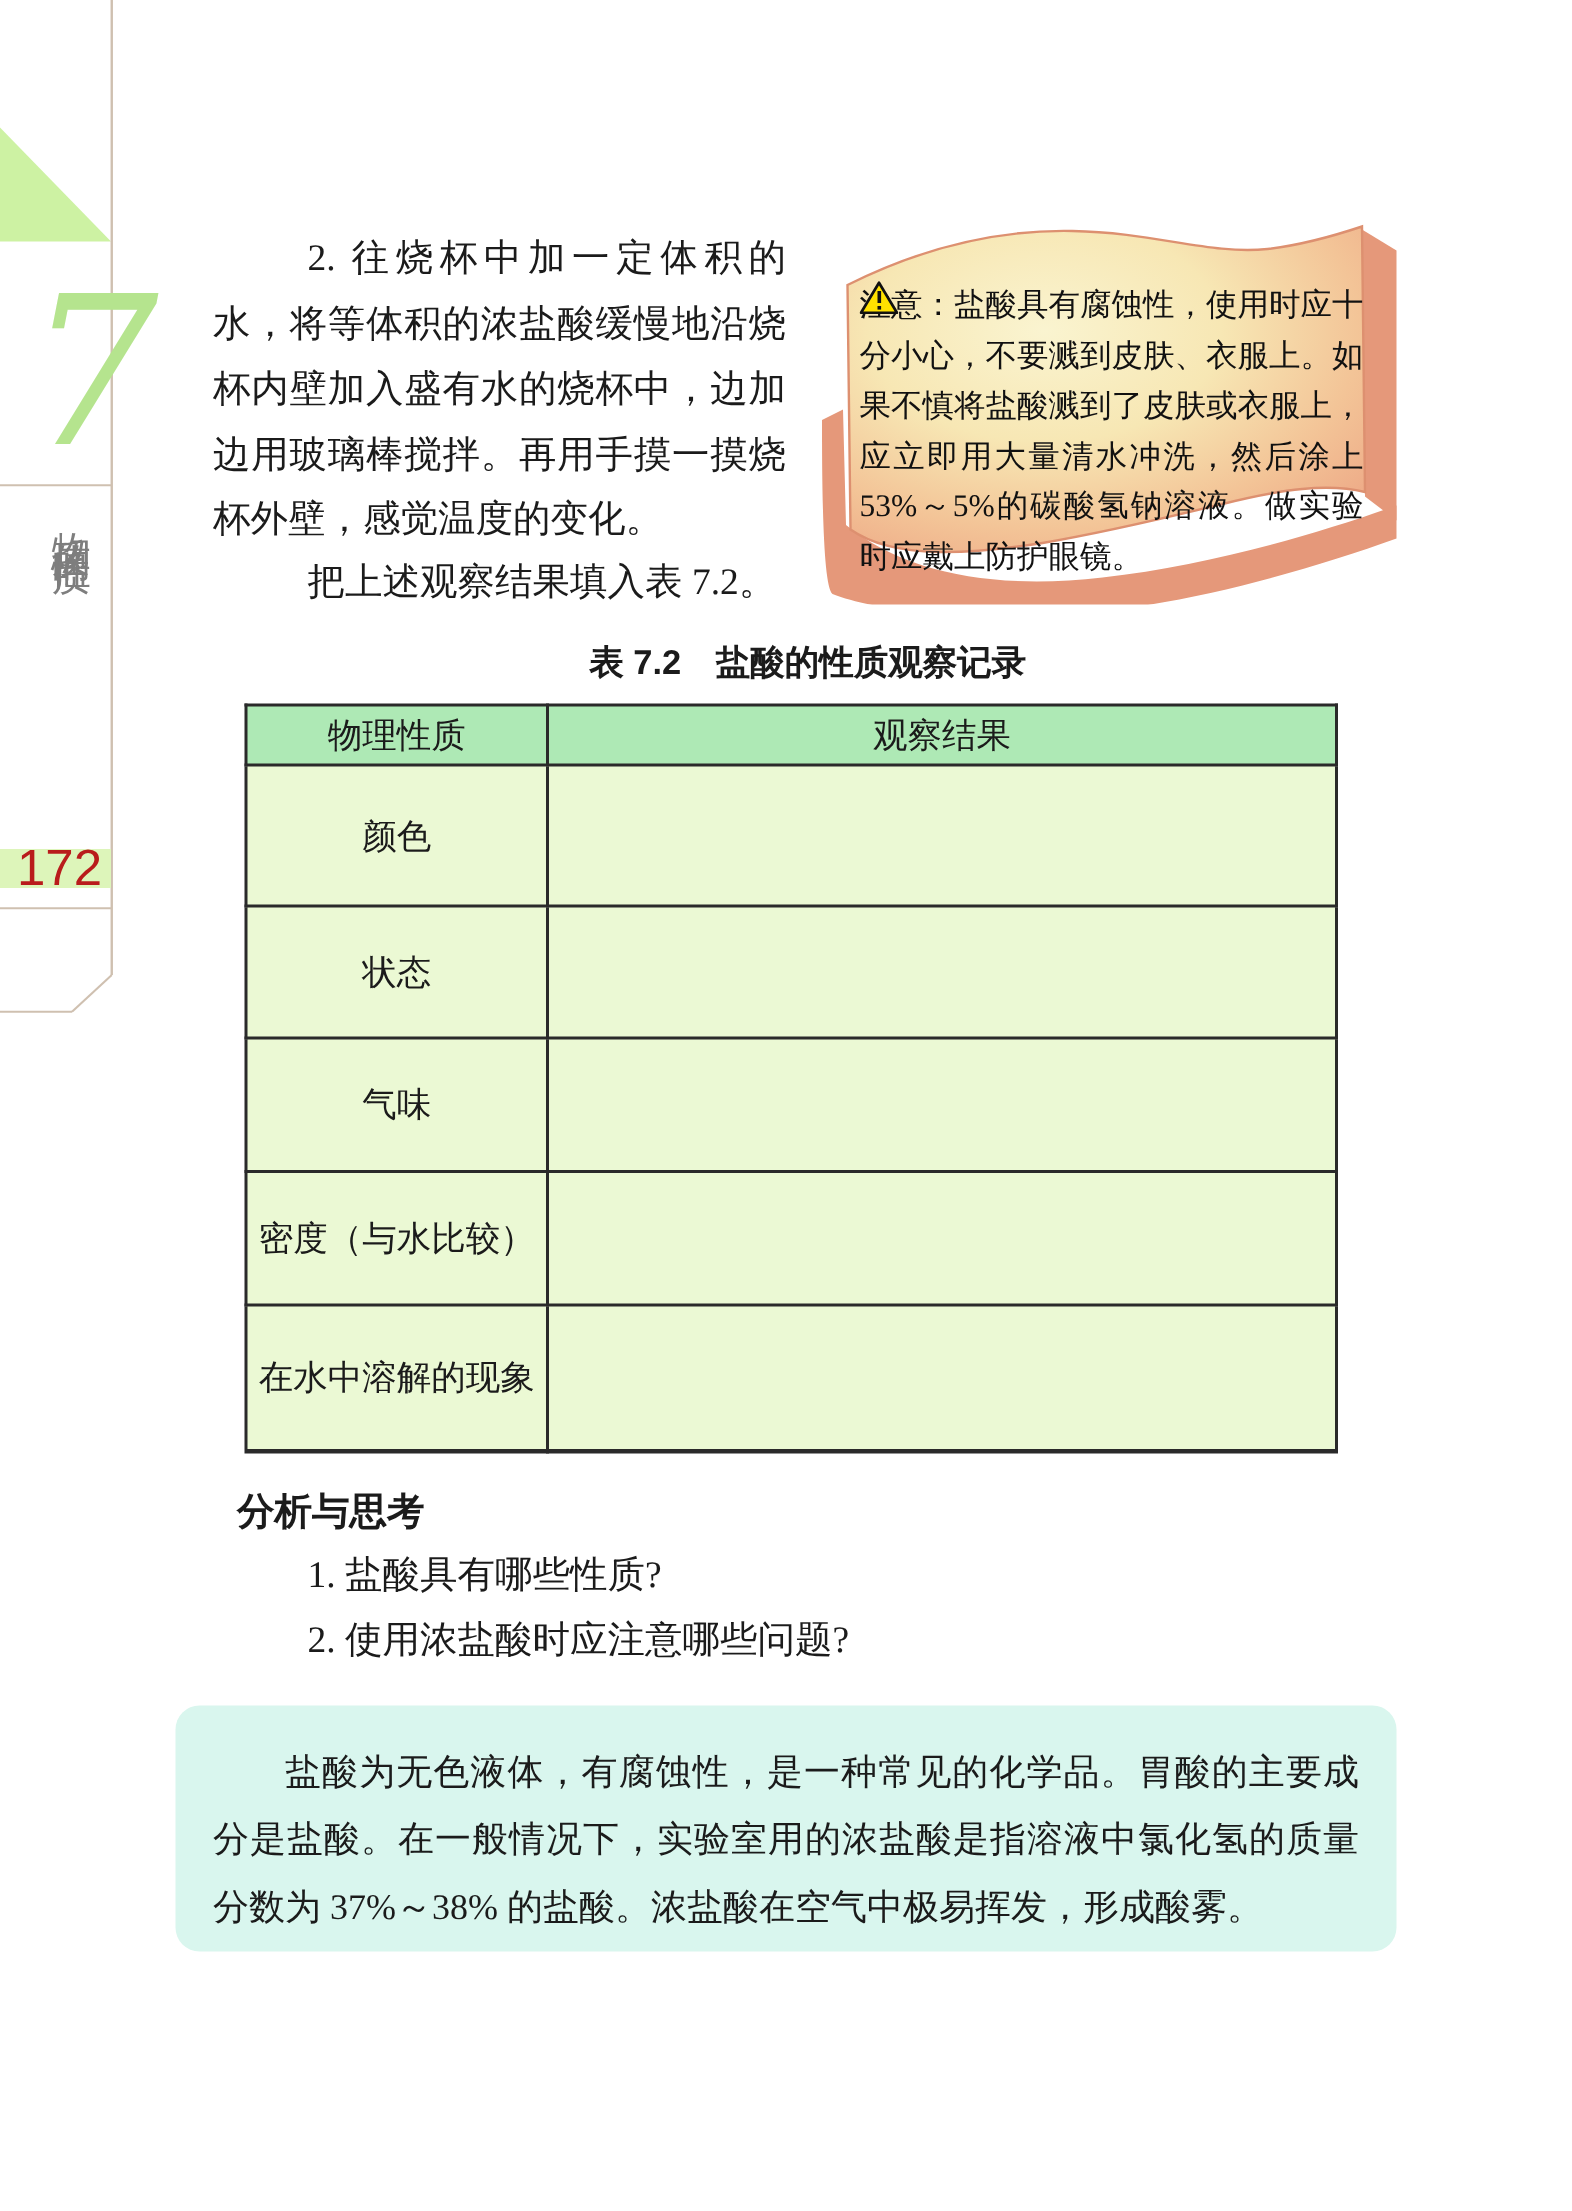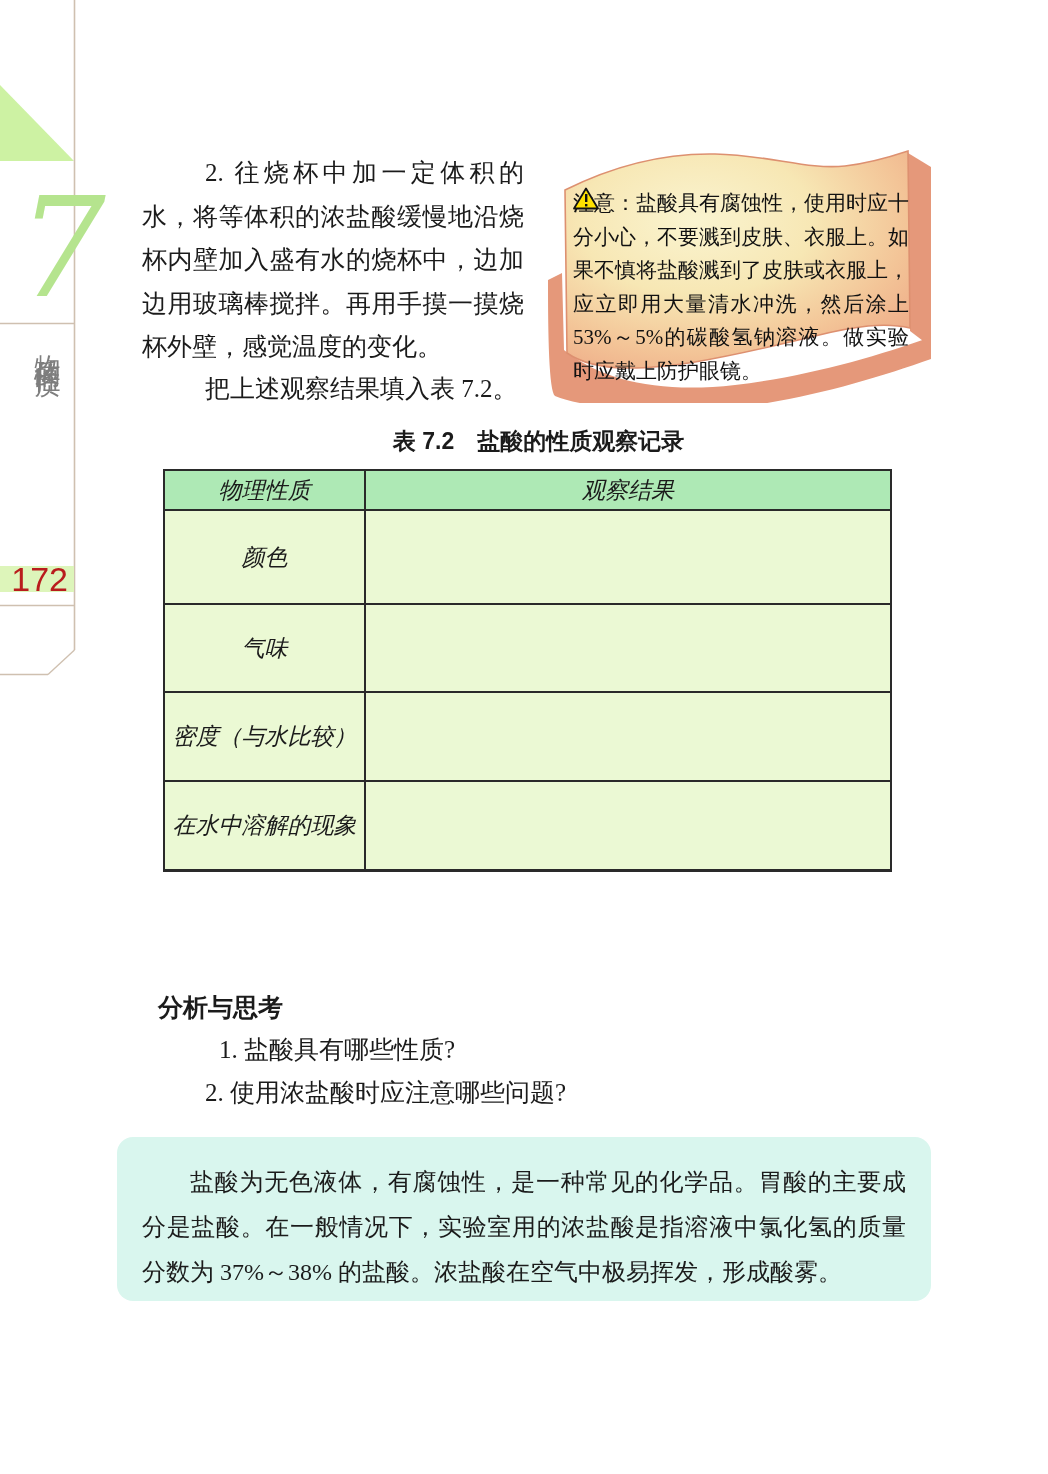--- a/index.html
+++ b/index.html
@@ -73,40 +73,39 @@
     font-weight:bold;font-size:23px;
   }
   table.obs{
     position:absolute;left:163px;top:469px;width:727px;
     border-collapse:collapse;table-layout:fixed;
   }
   table.obs th,table.obs td{
     border:2px solid var(--table-border);
     font-size:23px;font-weight:normal;text-align:center;vertical-align:middle;
     padding:0 2px;
-    font-style:italic;
   }
   table.obs{border-bottom:3px solid var(--table-border);}
   table.obs thead th{background:var(--table-header-bg);height:40px;}
   table.obs tbody td{background:var(--table-row-bg);}
   table.obs tbody tr:nth-child(1) td{height:94px;}
   table.obs tbody tr:nth-child(2) td{height:88px;}
   table.obs tbody tr:nth-child(3) td{height:89px;}
   table.obs tbody tr:nth-child(4) td{height:89px;}
   table.obs tbody tr:nth-child(5) td{height:97px;}
   .col-prop{width:201px;}
   .col-result{width:526px;}
 
   
   .analysis-heading{
     position:absolute;left:158px;top:991px;
     font-family:Liberation Mono, monospace;
     font-weight:bold;font-size:25px;
   }
-  .question-1{position:absolute;left:219px;top:1033px;font-size:25px;}
+  .question-1{position:absolute;left:205px;top:1033px;font-size:25px;}
   .question-2{position:absolute;left:205px;top:1076px;font-size:25px;}
 
   
   .summary-box{
     position:absolute;left:117px;top:1137px;width:814px;height:164px;
     background:var(--summary-bg);border-radius:16px;
   }
   .summary-text{
     padding:23px 25px 0 25px;
     font-size:24px;line-height:45px;text-align:justify;text-justify:inter-character;
@@ -189,20 +188,24 @@
         <th>物理性质</th>
         <th>观察结果</th>
       </tr>
     </thead>
     <tbody>
       <tr>
         <td>颜色</td>
         <td></td>
       </tr>
       <tr>
+        <td>状态</td>
+        <td></td>
+      </tr>
+      <tr>
         <td>气味</td>
         <td></td>
       </tr>
       <tr>
         <td>密度（与水比较）</td>
         <td></td>
       </tr>
       <tr>
         <td>在水中溶解的现象</td>
         <td></td>

